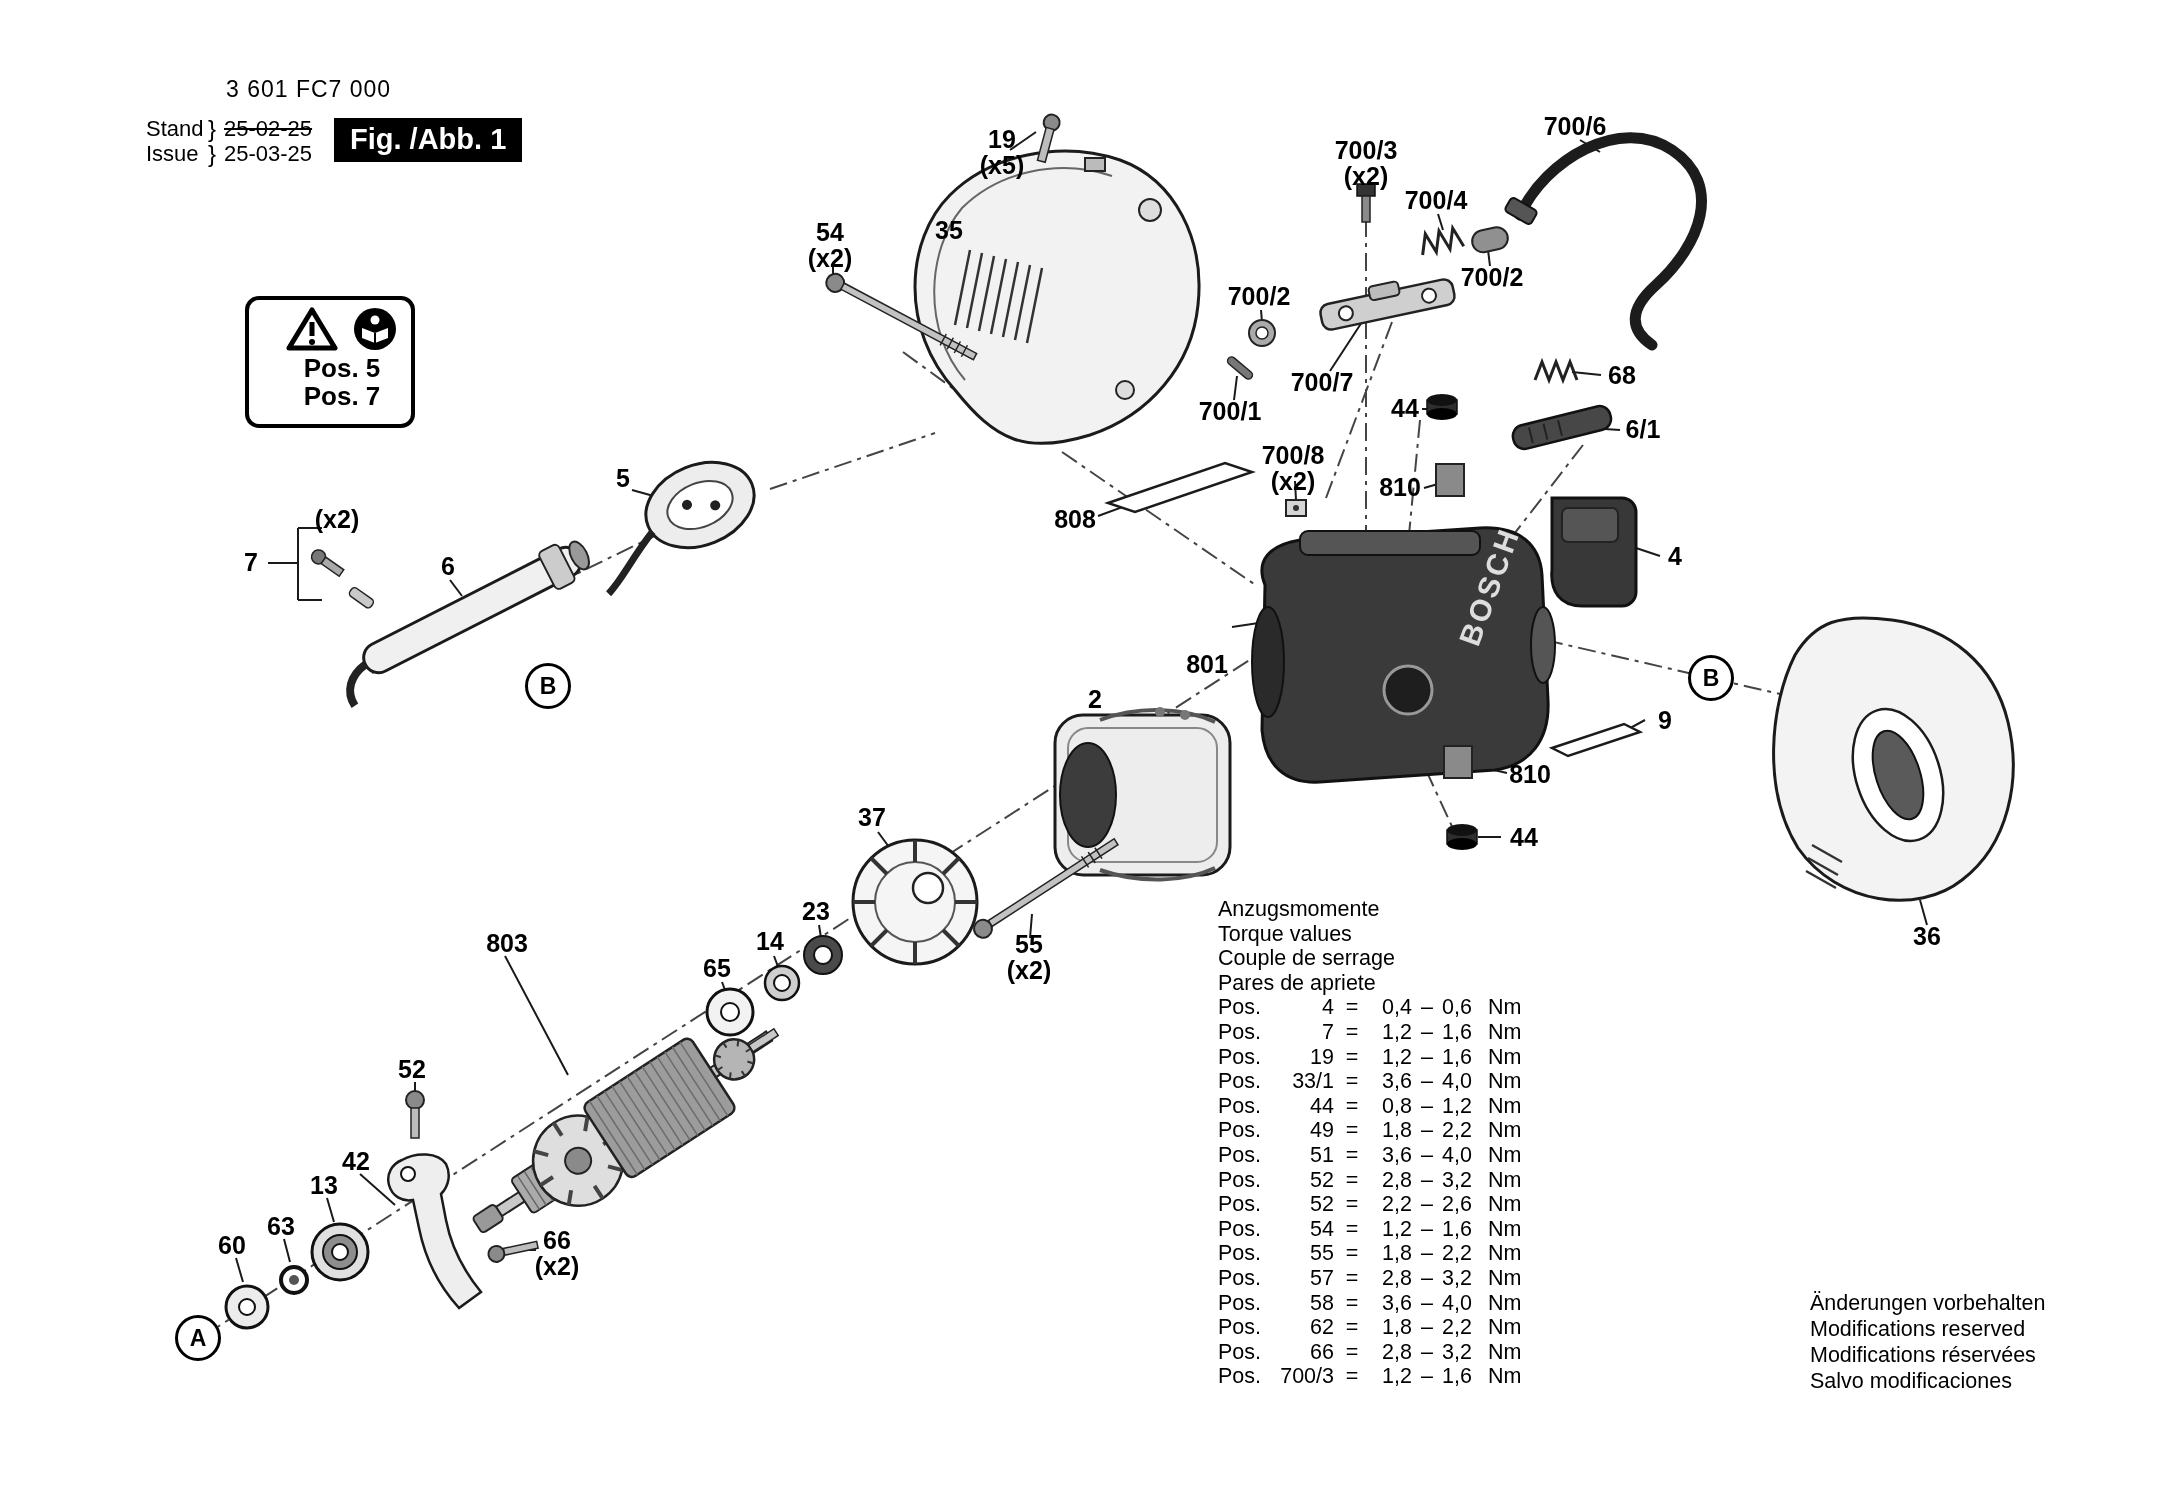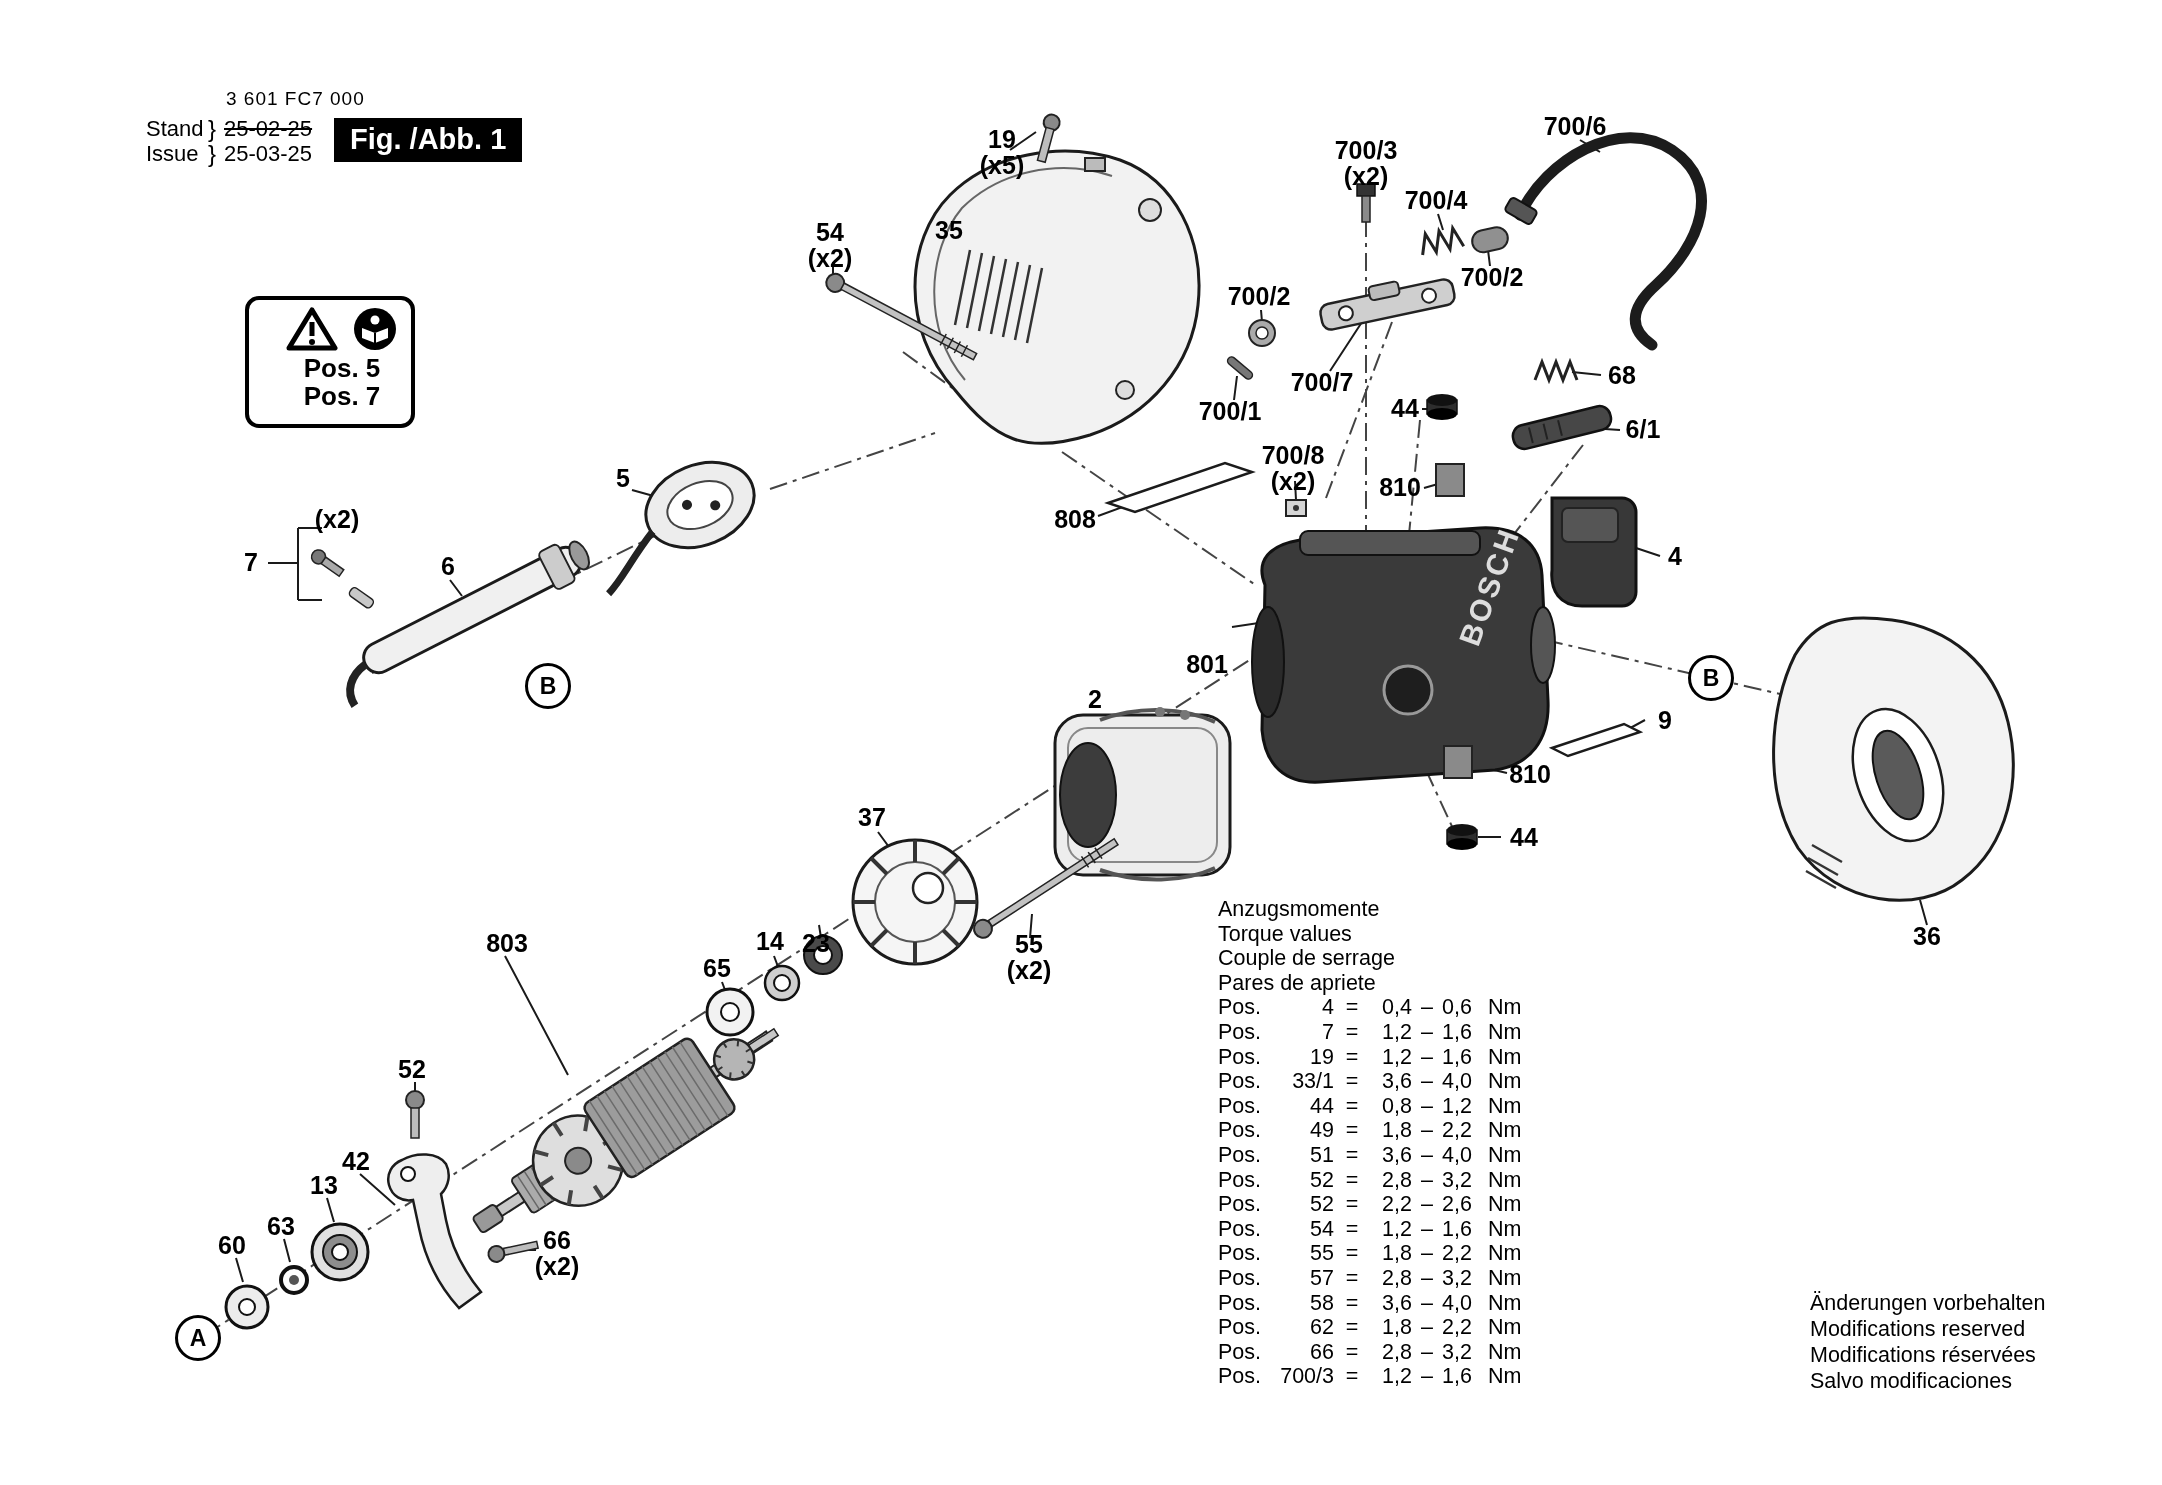--- a/index.html
+++ b/index.html
@@ -3,21 +3,21 @@
 <meta charset="utf-8">
 <style>
   html,body { margin:0; padding:0; background:#fff; }
   .page {
     position:relative; width:2162px; height:1485px; background:#ffffff;
     font-family:"Liberation Sans", sans-serif; color:#000; overflow:hidden;
   }
   .art { position:absolute; left:0; top:0; width:2162px; height:1485px; }
 
   
-  .part-number { position:absolute; left:226px; top:88px; font-size:19px; letter-spacing:1px; }
+  .part-number { position:absolute; left:226px; top:76px; font-size:23px; letter-spacing:1px; }
   .stand-issue { position:absolute; left:146px; top:116px; font-size:22px; line-height:25px; }
   .si-row { display:flex; align-items:center; }
   .si-label { width:62px; }
   .si-brace { width:16px; font-size:24px; }
   .struck { text-decoration:line-through; }
   .fig-box {
     position:absolute; left:334px; top:118px; background:#000; color:#fff;
     font-weight:bold; font-size:29px; padding:5px 16px 6px 16px;
   }
 
@@ -413,21 +413,21 @@
       </div>
       <div class="callout" style="left: 448px; top: 566px;">
         <div>6</div>
       </div>
       <div class="callout" style="left: 1927px; top: 936px;">
         <div>36</div>
       </div>
       <div class="callout" style="left: 872px; top: 817px;">
         <div>37</div>
       </div>
-      <div class="callout" style="left: 816px; top: 911px; margin-top: 32px;">
+      <div class="callout" style="left: 816px; top: 911px;">
         <div>23</div>
       </div>
       <div class="callout" style="left: 770px; top: 941px;">
         <div>14</div>
       </div>
       <div class="callout" style="left: 717px; top: 968px;">
         <div>65</div>
       </div>
       <div class="callout" style="left: 1029px; top: 957px;">
         <div>55</div>

